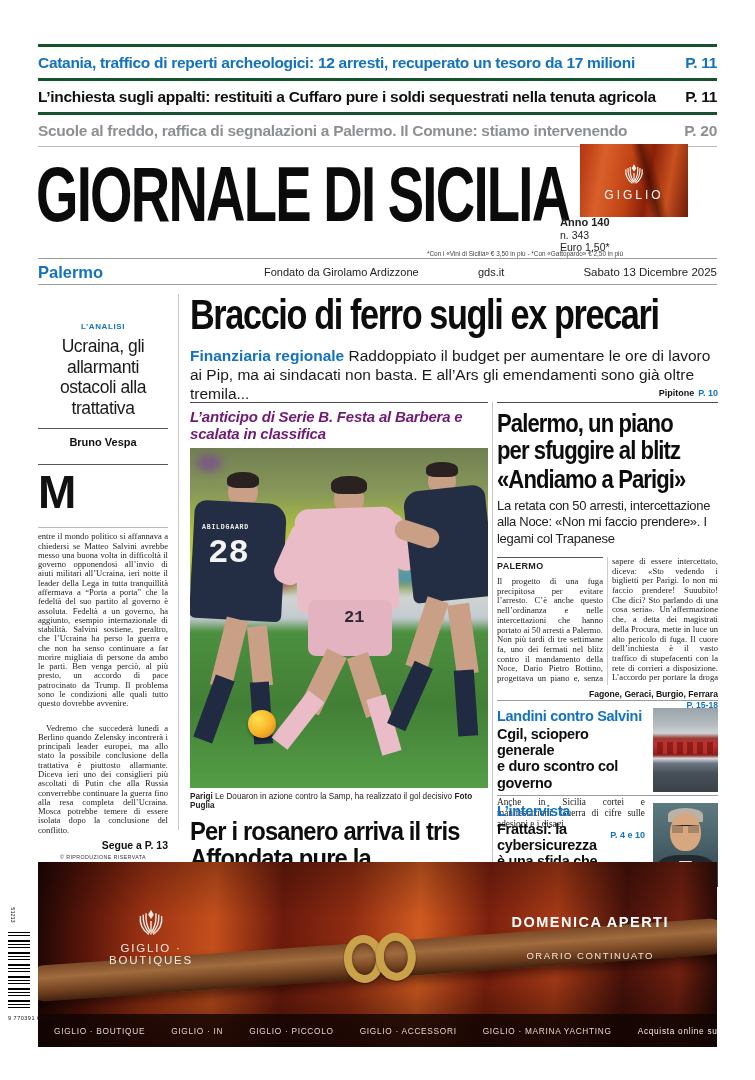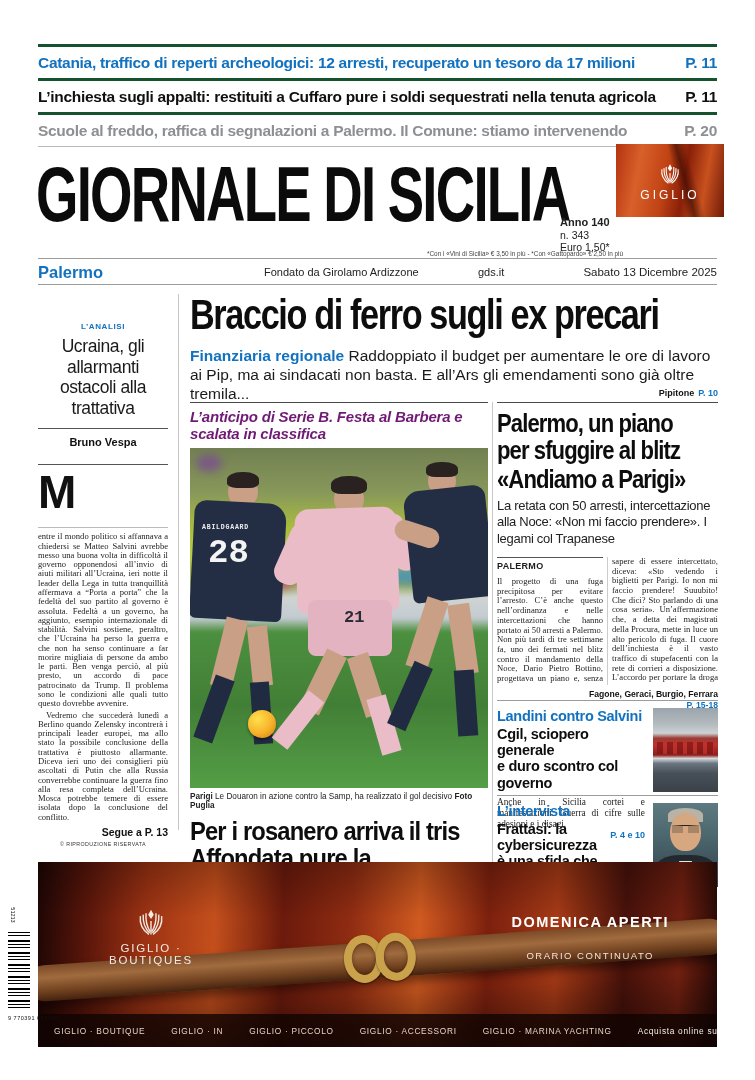--- a/index.html
+++ b/index.html
@@ -14,21 +14,21 @@
   .strip-row { display:flex; justify-content:space-between; align-items:baseline;
     border-top:3px solid #14532d; padding:7px 0 6px; font-weight:bold; font-size:15.5px; letter-spacing:-0.3px;}
   .strip-row:last-child { border-bottom:1px solid #b9b9b9; }
   .strip-blue, .strip-blue .strip-page { color:#1272bf; }
   .strip-black { color:#101010; } .strip-black .strip-page{ color:#101010; }
   .strip-gray, .strip-gray .strip-page { color:#8d9093; }
   .strip-page { margin-left:12px; white-space:nowrap; }
   
   .masthead-title { position:absolute; left:36px; top:150px; font-size:62px; font-weight:900;
     letter-spacing:-2px; white-space:nowrap; transform:scale(0.88,1.25); transform-origin:left top; color:#0b0b0b; }
-  .mast-ad { position:absolute; left:616px; top:144px; width:108px; height:73px; overflow:hidden;
+  .mast-ad { position:absolute; left:580px; top:144px; width:108px; height:73px; overflow:hidden;
     background:linear-gradient(100deg,#b33310 0%,#d9602a 22%,#c04314 45%,#8a2009 62%,#c8511e 80%,#6f1a08 100%); }
   .mast-ad::before{ content:""; position:absolute; inset:0;
     background:linear-gradient(75deg, rgba(0,0,0,0) 55%, rgba(40,5,0,0.55) 62%, rgba(0,0,0,0) 70%); }
   .mast-ad-inner { position:absolute; inset:0; display:flex; flex-direction:column; align-items:center; justify-content:center; gap:2px; }
   .mast-ad-brand { color:#fff; font-size:12px; letter-spacing:3px; font-weight:400; }
   .price-block { position:absolute; left:560px; top:216px; line-height:1.15; font-size:10.5px; color:#222; }
   .price-block .anno { font-weight:bold; font-size:11px; }
   .price-note { position:absolute; left:405px; top:250px; width:240px; text-align:center; font-size:6.4px; color:#444; }
   
   .dateline { position:absolute; left:38px; right:38px; top:258px; height:27px;
@@ -39,21 +39,21 @@
   .dl-date { position:absolute; right:0; top:7px; font-size:11.5px; color:#222; }
   
   .analysis { position:absolute; left:38px; top:294px; width:130px; }
   .an-kicker { color:#1272bf; font-size:8px; font-weight:bold; letter-spacing:0.6px; text-align:center; margin-bottom:5px;margin-top:28px;}
   .an-title { font-size:17.5px; font-weight:400; letter-spacing:-0.4px; line-height:1.18; text-align:center; color:#1a1a1a; }
   .an-rule { border-top:1px solid #555; margin:9px 0 0; }
   .an-byline { font-weight:bold; font-size:11px; text-align:center; padding:7px 0; }
   .an-dropcap { font-size:46px; font-weight:900; line-height:0.95; padding:6px 0 4px; letter-spacing:-1px; }
   .an-body { font-family:"Liberation Serif", serif; font-size:8.6px; line-height:1.08; text-align:justify;
     color:#1c1c1c; margin-top:4px; }
-  .an-body + .an-body { text-indent:8px; margin-top:2px; }
+  .an-body + .an-body { text-indent:8px; margin-top:15px; }
   .an-follow { font-weight:bold; font-size:10.5px; text-align:right; margin-top:4px; }
   .an-copy { font-size:5.3px; letter-spacing:0.4px; text-align:center; color:#333; margin-top:3px; }
   .vrule-left { position:absolute; left:178px; top:294px; height:536px; width:1px; background:#c7c7c7; }
   .vrule-mid  { position:absolute; left:492px; top:402px; height:470px; width:1px; background:#c7c7c7; }
   
   .lead-hl { position:absolute; left:190px; top:292px; font-size:38px; font-weight:800; letter-spacing:-1.5px;
     white-space:nowrap; transform:scale(0.9,1.1); transform-origin:left top; color:#0d0d0d;}
   .lead-sub { position:absolute; left:190px; top:347px; width:528px; font-size:15.5px; line-height:1.22; color:#1a1a1a; }
   .lead-kicker { color:#1272bf; font-weight:bold; }
   .lead-byline { position:absolute; left:190px; top:388px; width:528px; text-align:right; font-size:9px; }

